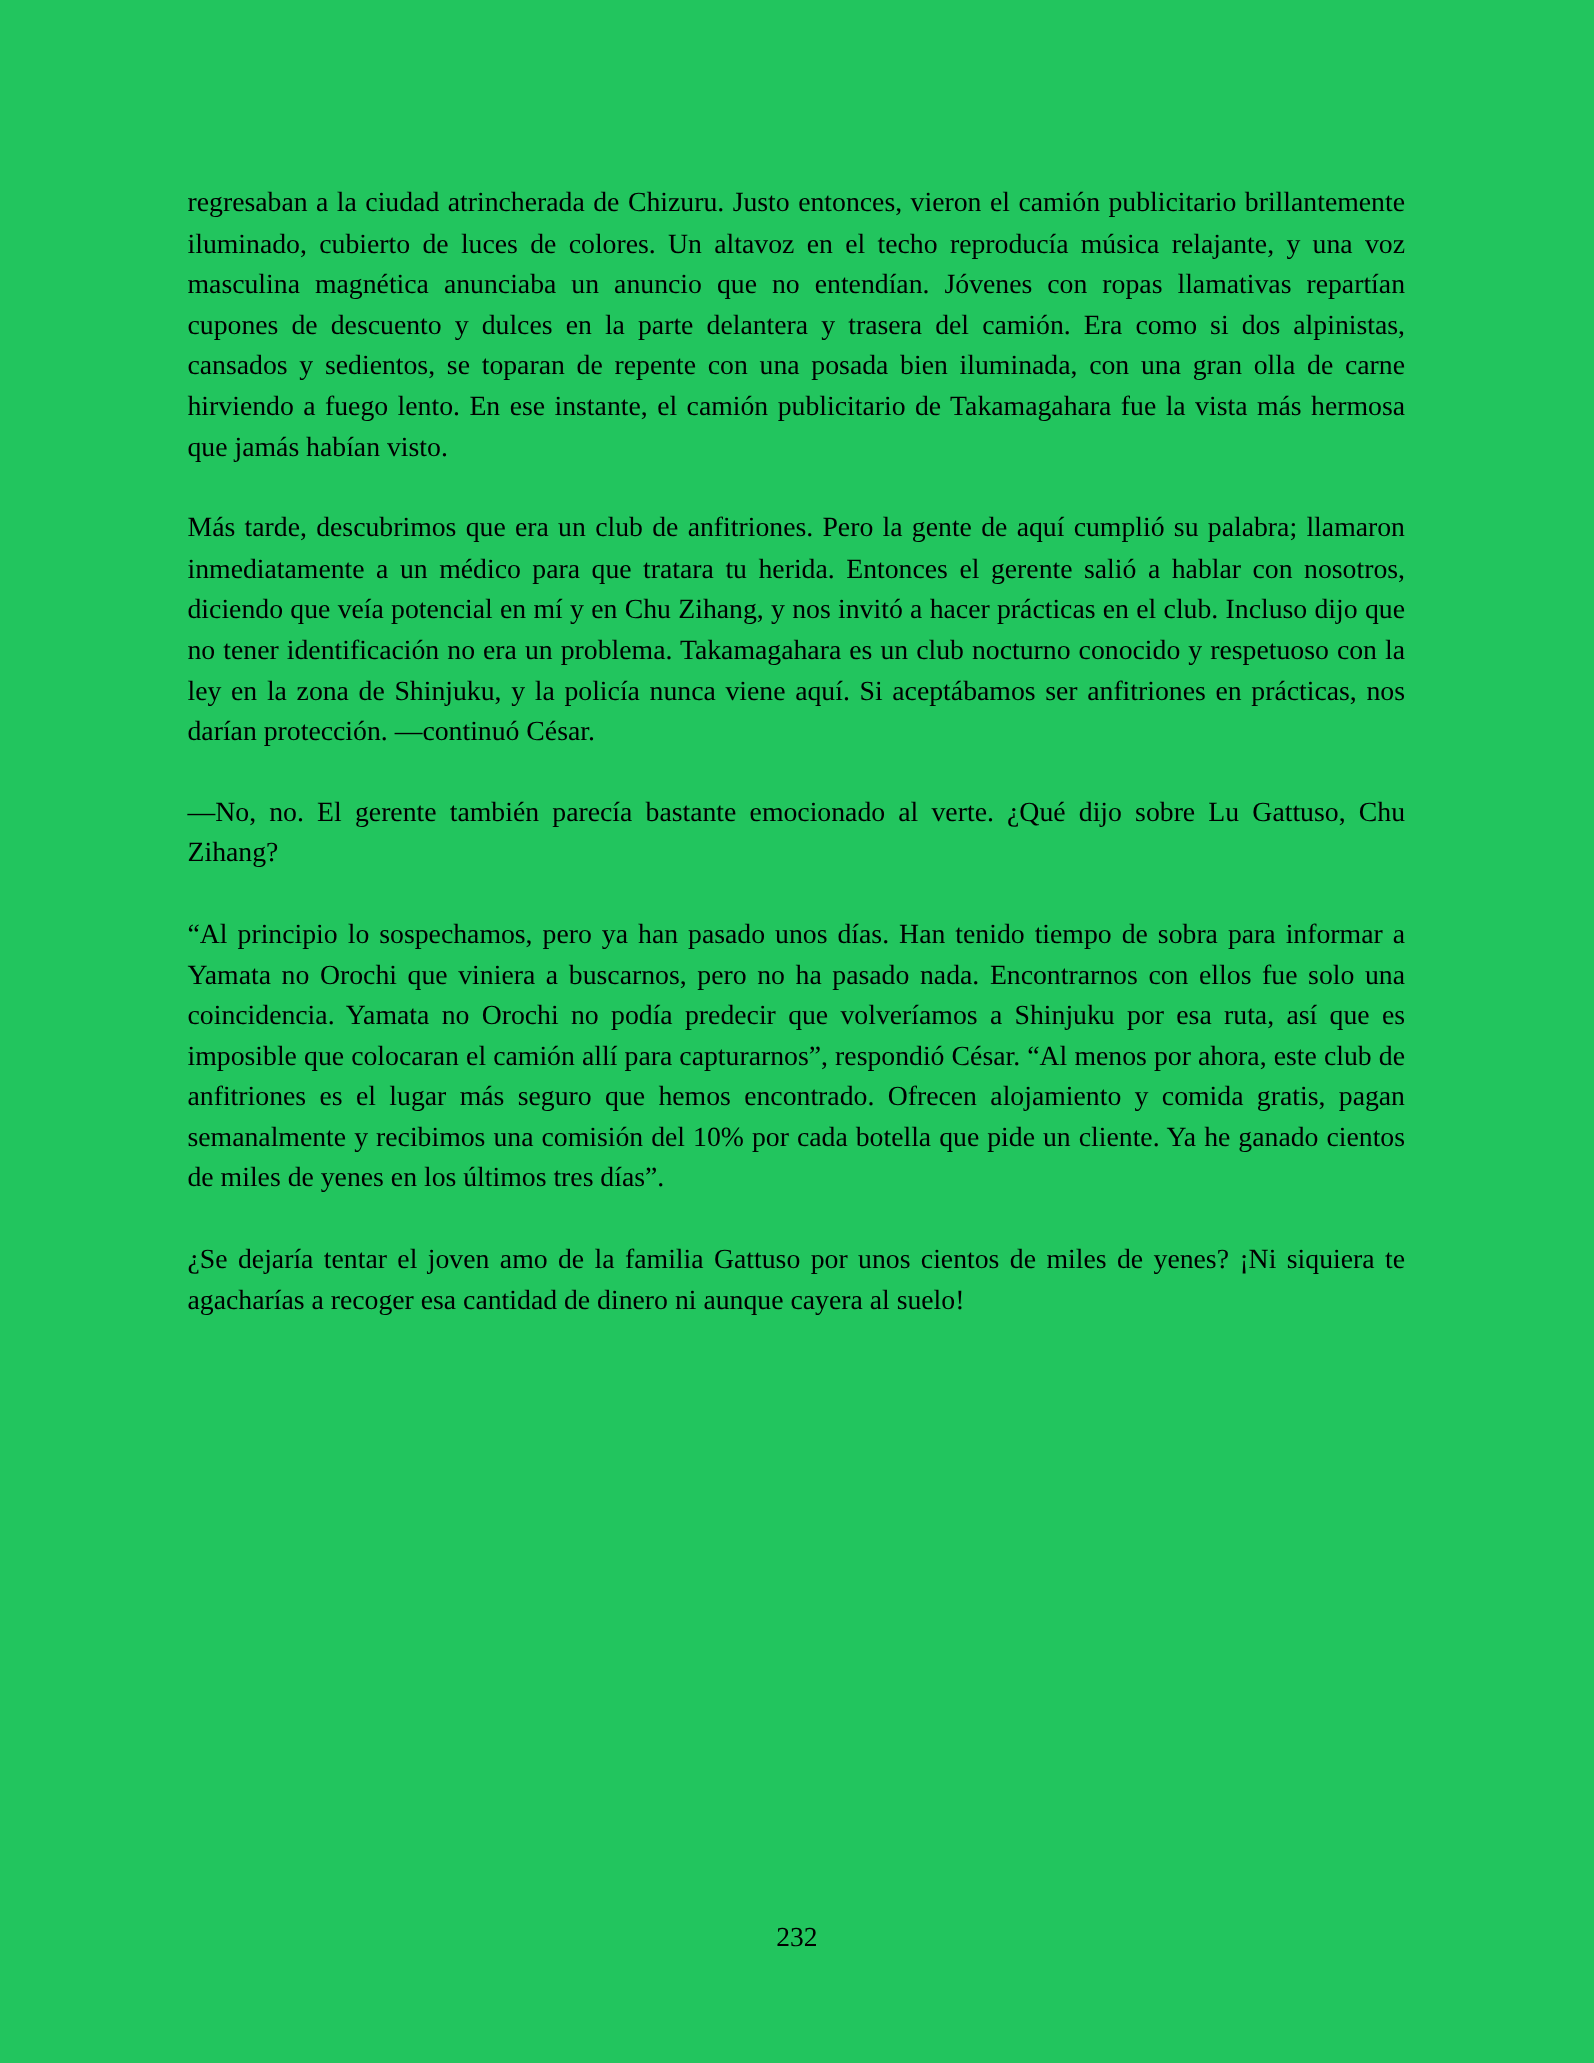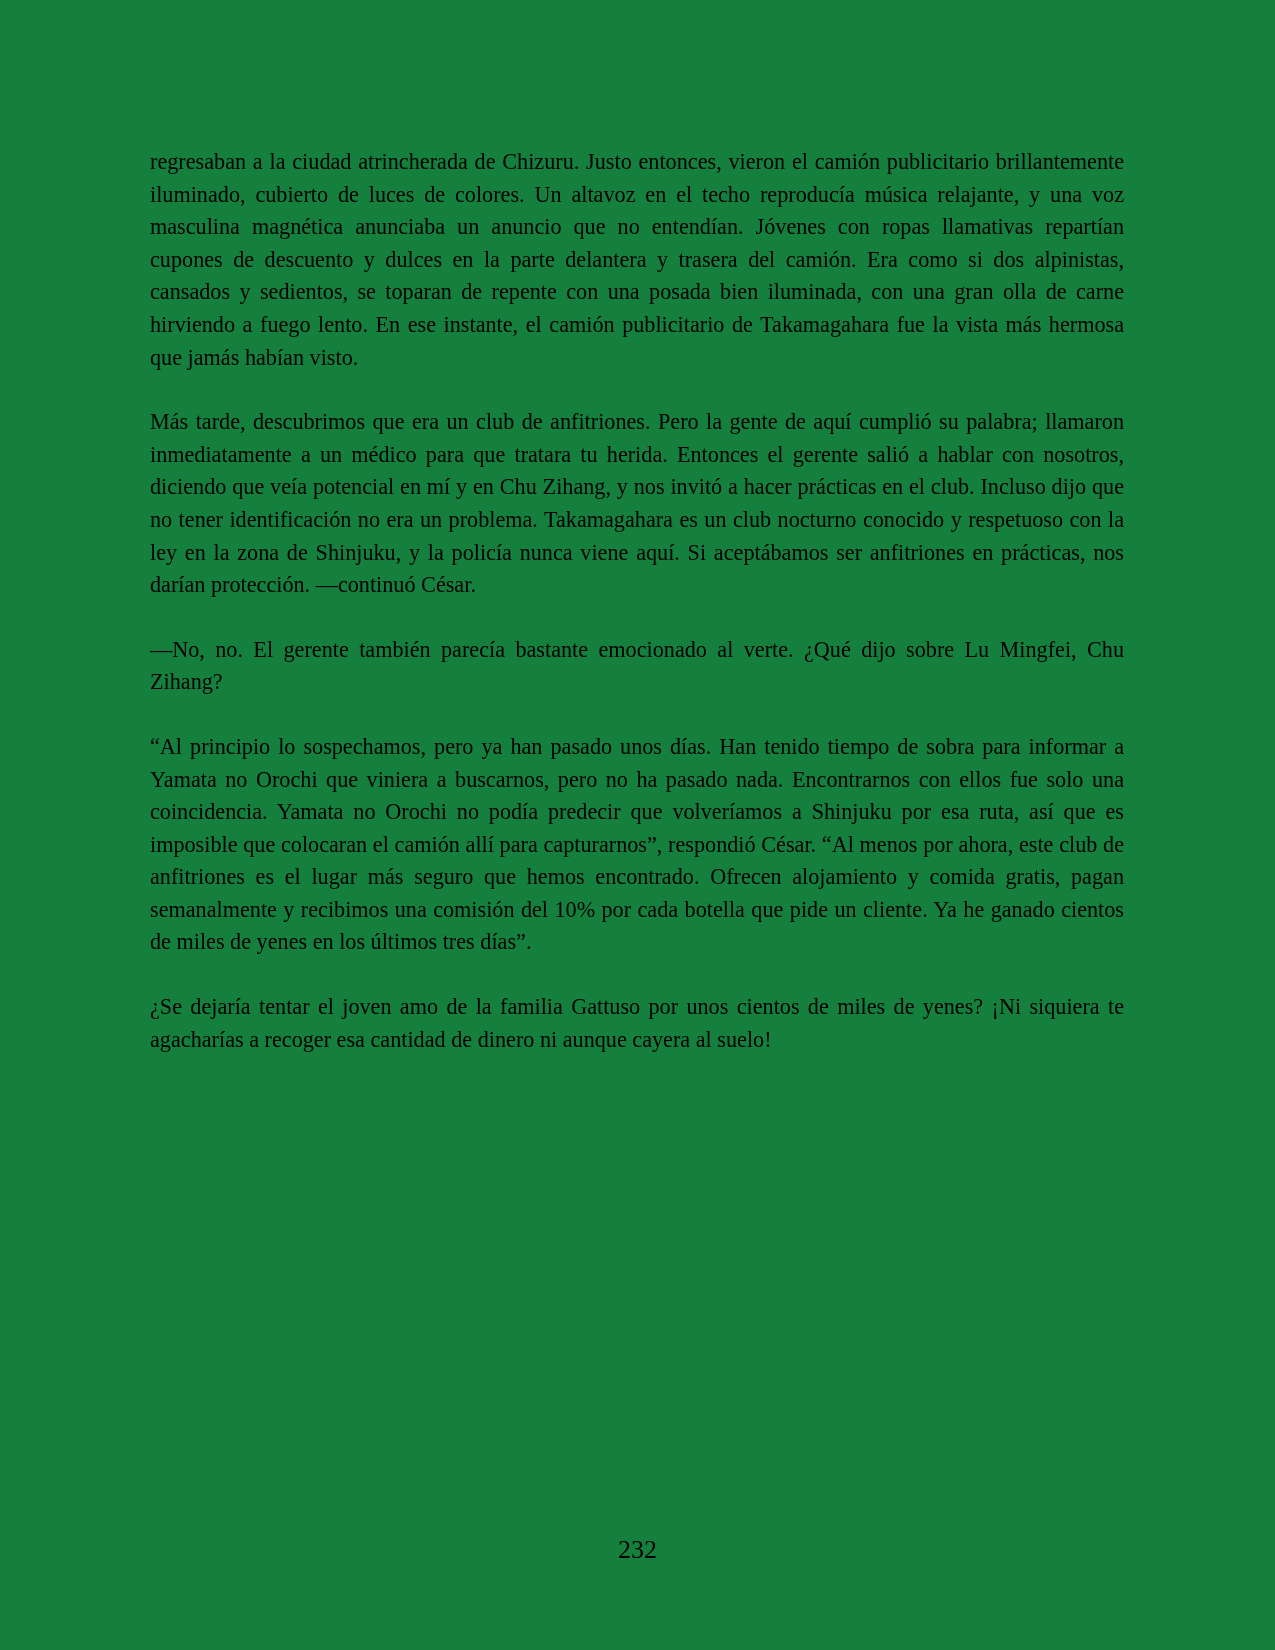--- a/index.html
+++ b/index.html
@@ -13,21 +13,21 @@
       position: relative;
       overflow: hidden;
       font-family: "Liberation Serif", "DejaVu Serif", serif;
       color: #000000;
     }
     .page {
       position: absolute;
       left: 0; top: 0;
       width: 1275px;
       height: 1650px;
-      background: #15803d;
+      background: #22c55e;
     }
     .body-text {
       position: absolute;
       left: 150px;
       top: 146px;
       width: 974px;
     }
     .para {
       margin: 0 0 32px 0;
       font-size: 22.2px;
@@ -35,29 +35,29 @@
       text-align: justify;
       text-justify: inter-word;
       hyphens: none;
     }
     .page-number {
       position: absolute;
       left: 0;
       width: 1275px;
       top: 1536px;
       text-align: center;
-      font-size: 26px;
+      font-size: 22px;
       line-height: 28px;
     }
   </style>
 </head>
 <body>
 
 <div class="page">
   <div class="body-text">
     <p class="para">regresaban a la ciudad atrincherada de Chizuru. Justo entonces, vieron el camión publicitario brillantemente iluminado, cubierto de luces de colores. Un altavoz en el techo reproducía música relajante, y una voz masculina magnética anunciaba un anuncio que no entendían. Jóvenes con ropas llamativas repartían cupones de descuento y dulces en la parte delantera y trasera del camión. Era como si dos alpinistas, cansados y sedientos, se toparan de repente con una posada bien iluminada, con una gran olla de carne hirviendo a fuego lento. En ese instante, el camión publicitario de Takamagahara fue la vista más hermosa que jamás habían visto.</p>
     <p class="para">Más tarde, descubrimos que era un club de anfitriones. Pero la gente de aquí cumplió su palabra; llamaron inmediatamente a un médico para que tratara tu herida. Entonces el gerente salió a hablar con nosotros, diciendo que veía potencial en mí y en Chu Zihang, y nos invitó a hacer prácticas en el club. Incluso dijo que no tener identificación no era un problema. Takamagahara es un club nocturno conocido y respetuoso con la ley en la zona de Shinjuku, y la policía nunca viene aquí. Si aceptábamos ser anfitriones en prácticas, nos darían protección. —continuó César.</p>
-    <p class="para">—No, no. El gerente también parecía bastante emocionado al verte. ¿Qué dijo sobre Lu Mingfei, Chu Zihang?</p>
+    <p class="para">—No, no. El gerente también parecía bastante emocionado al verte. ¿Qué dijo sobre Lu Gattuso, Chu Zihang?</p>
     <p class="para">“Al principio lo sospechamos, pero ya han pasado unos días. Han tenido tiempo de sobra para informar a Yamata no Orochi que viniera a buscarnos, pero no ha pasado nada. Encontrarnos con ellos fue solo una coincidencia. Yamata no Orochi no podía predecir que volveríamos a Shinjuku por esa ruta, así que es imposible que colocaran el camión allí para capturarnos”, respondió César. “Al menos por ahora, este club de anfitriones es el lugar más seguro que hemos encontrado. Ofrecen alojamiento y comida gratis, pagan semanalmente y recibimos una comisión del 10% por cada botella que pide un cliente. Ya he ganado cientos de miles de yenes en los últimos tres días”.</p>
     <p class="para">¿Se dejaría tentar el joven amo de la familia Gattuso por unos cientos de miles de yenes? ¡Ni siquiera te agacharías a recoger esa cantidad de dinero ni aunque cayera al suelo!</p>
   </div>
   <div class="page-number">232</div>
 </div>
 
 </body></html>

